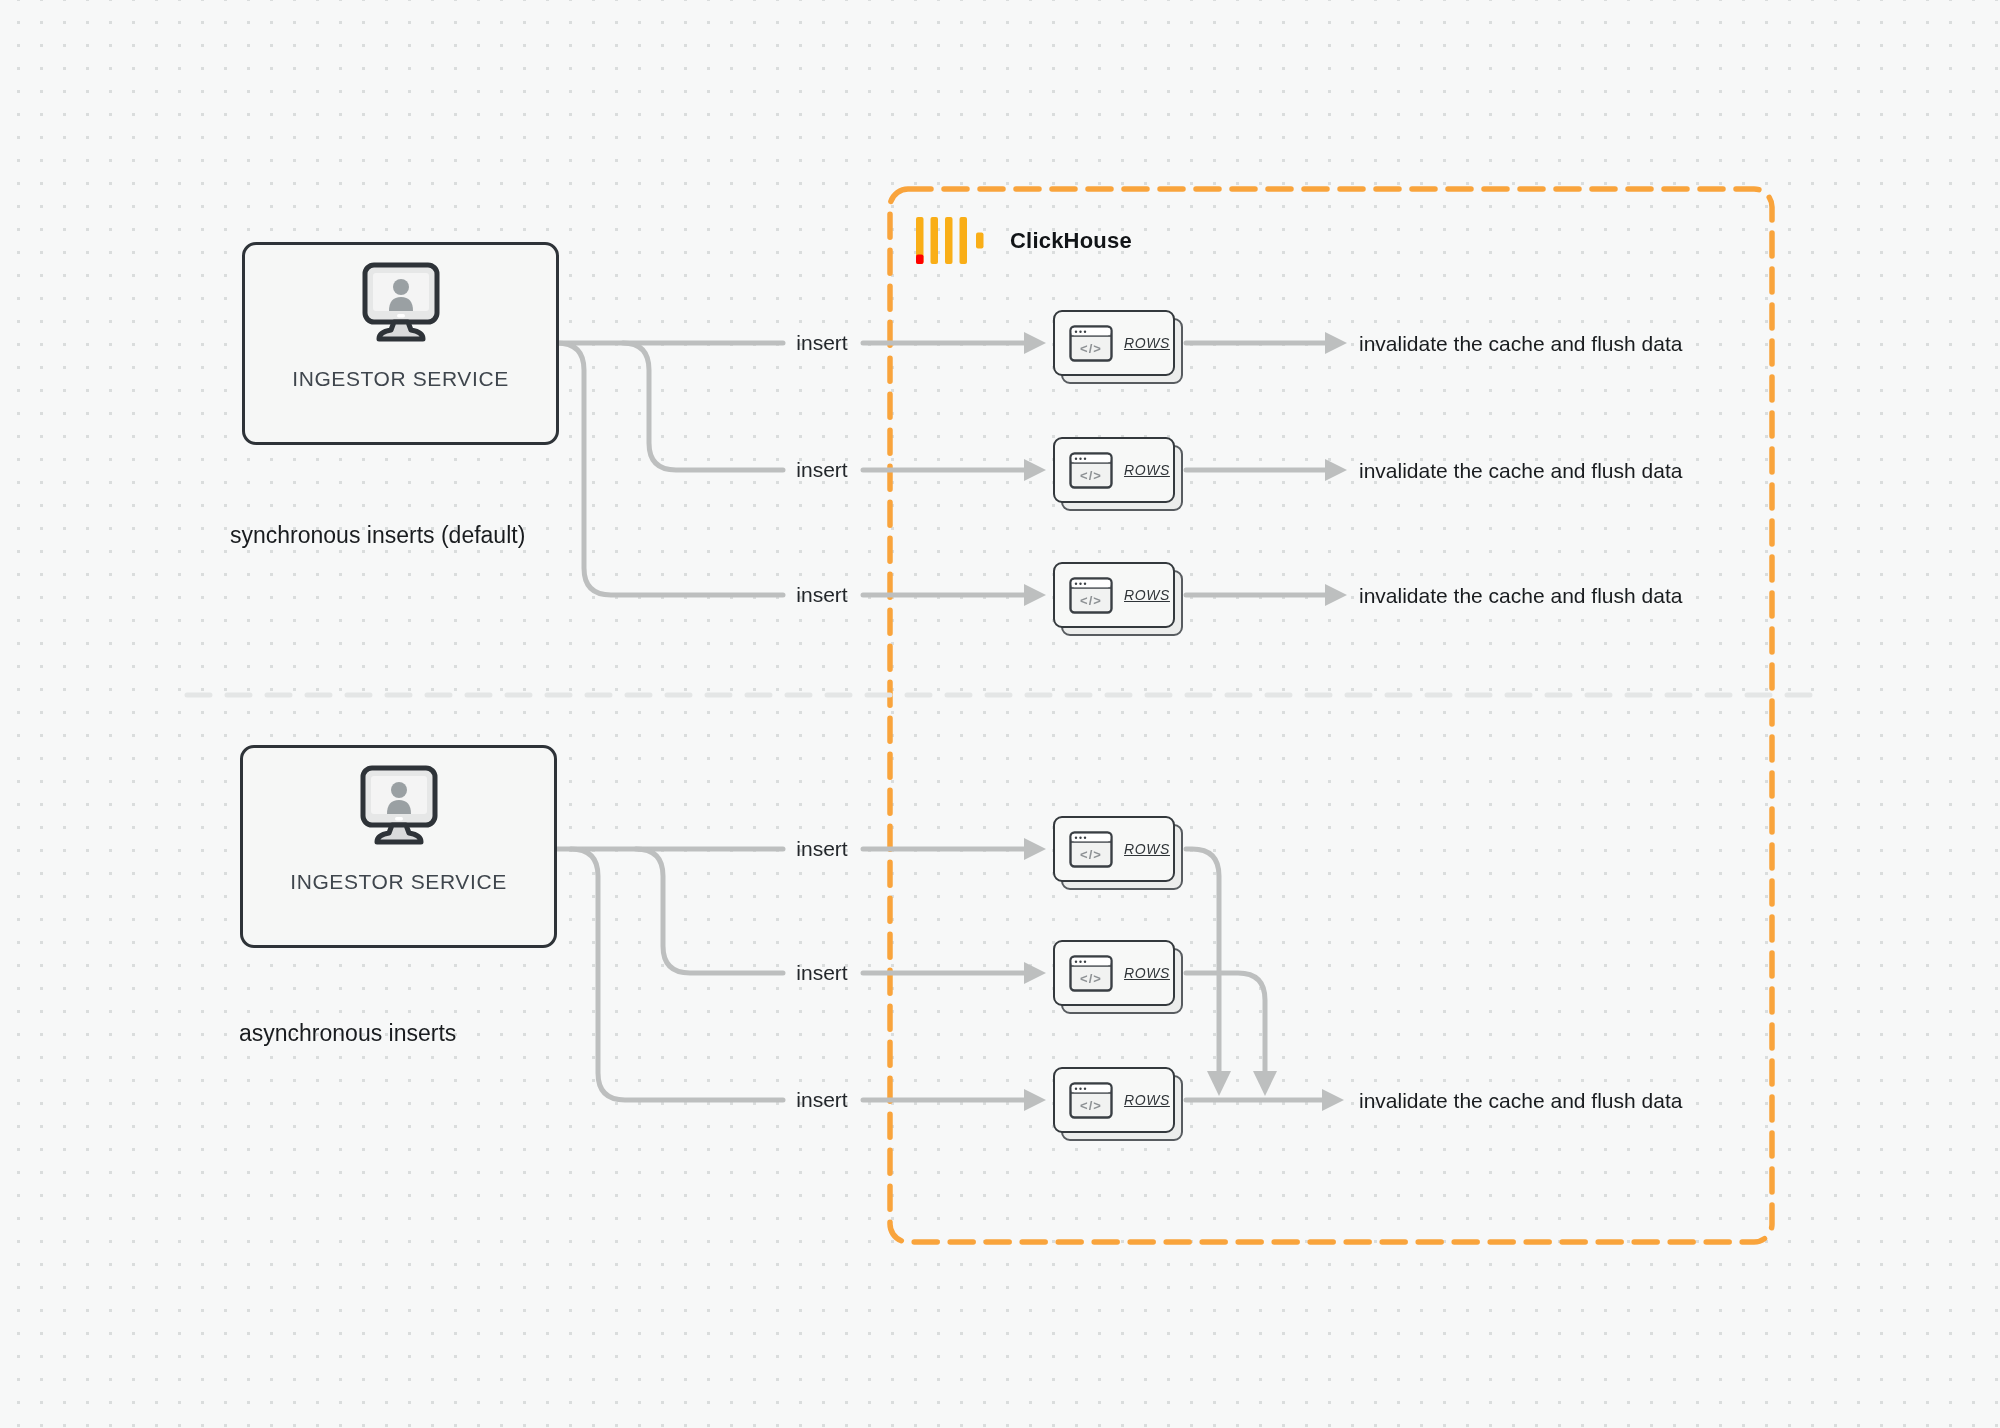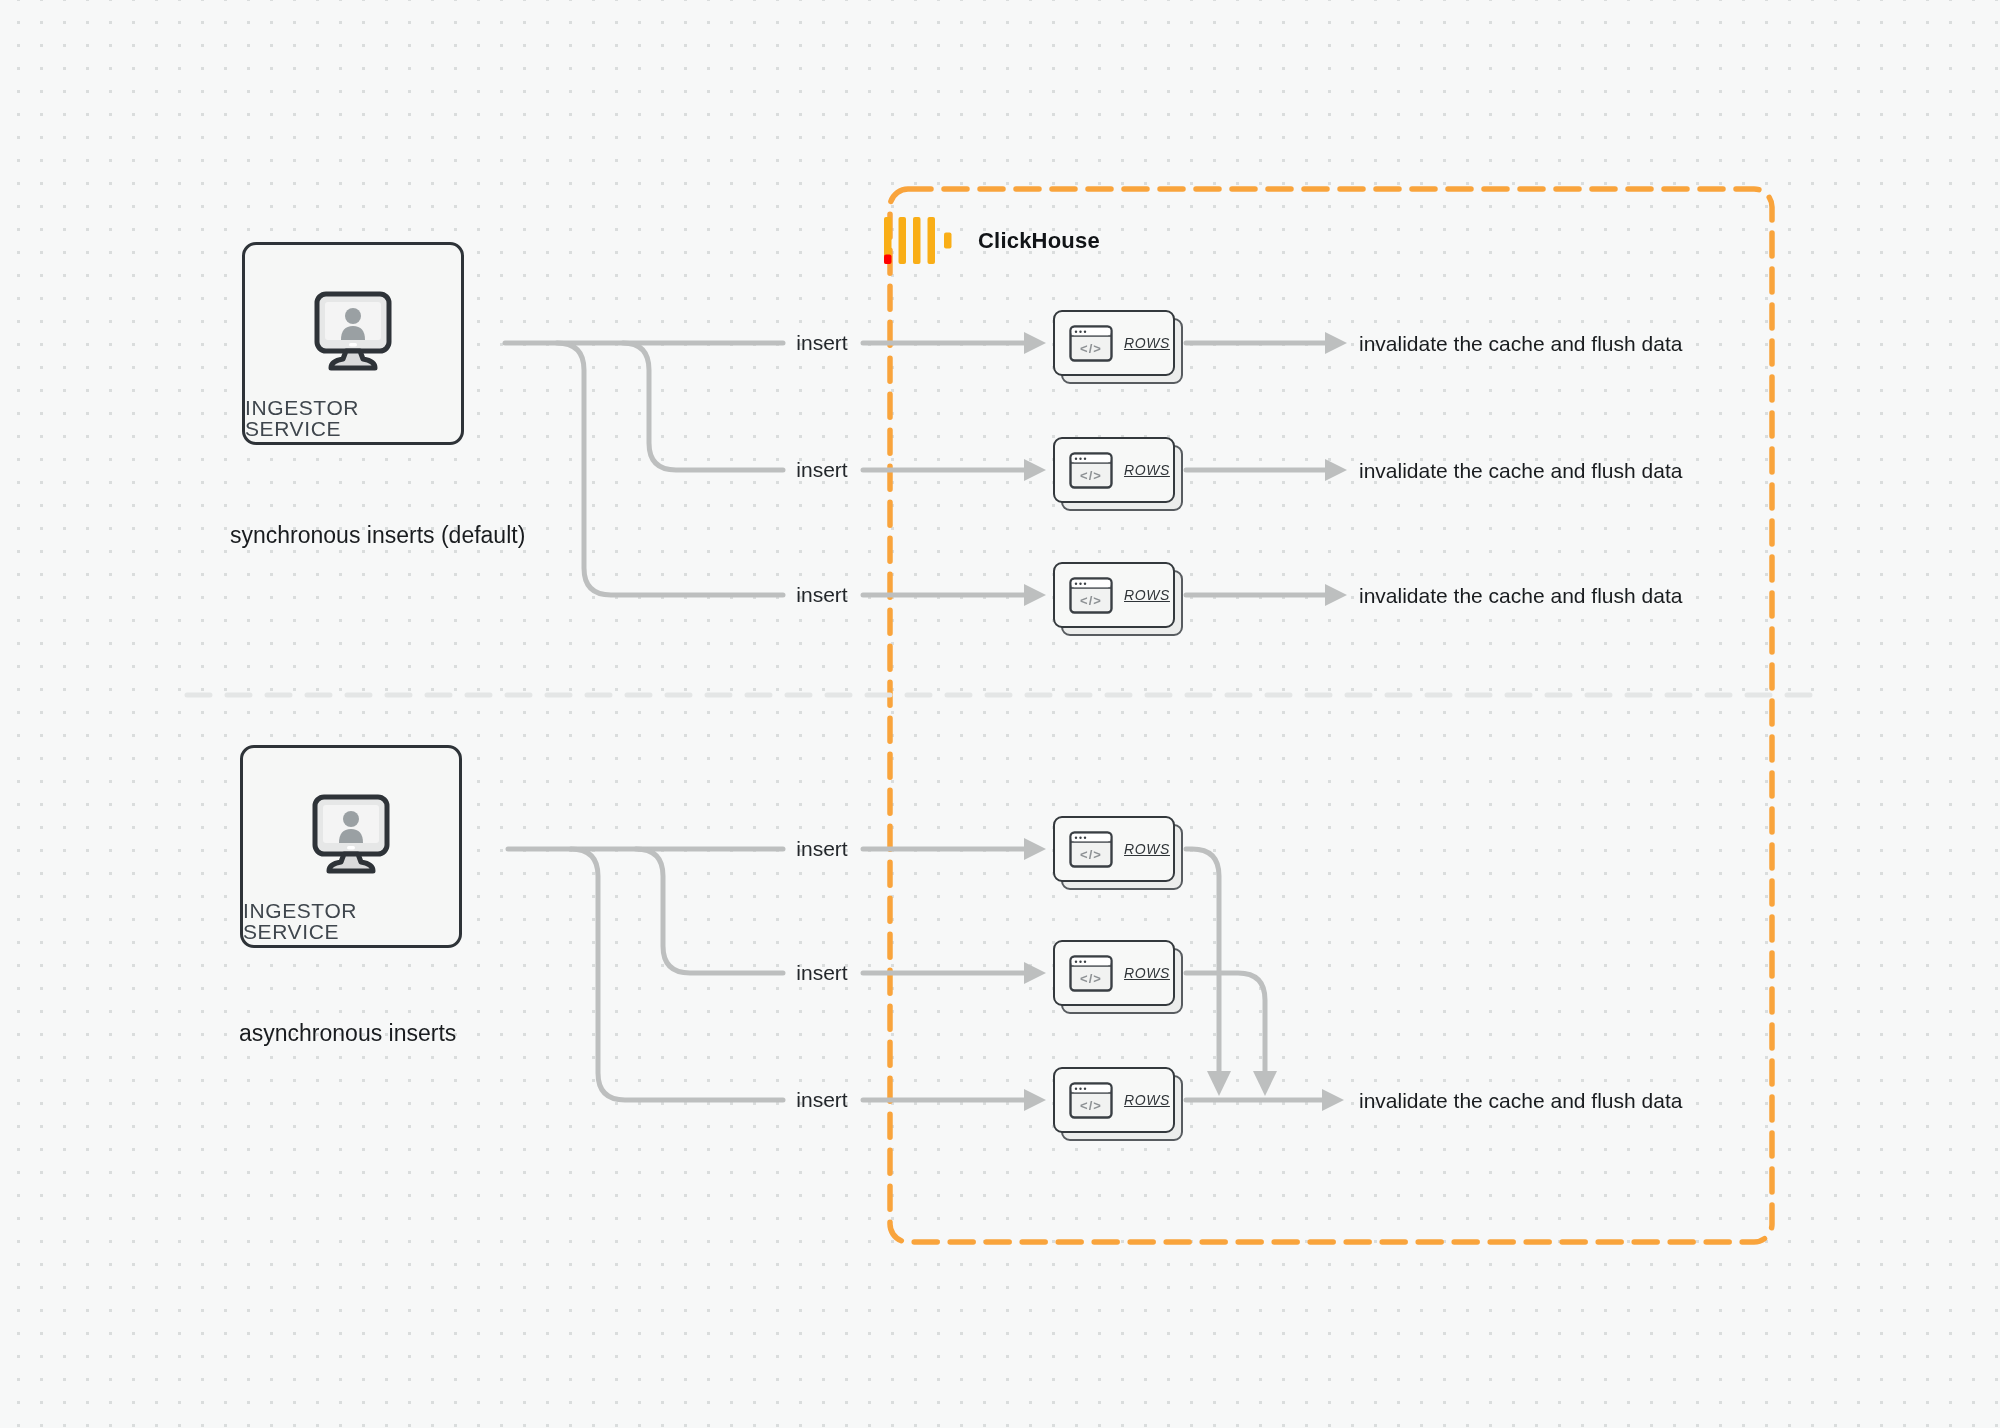--- a/index.html
+++ b/index.html
@@ -24,25 +24,25 @@
     background-image:radial-gradient(circle,var(--dot-gray) 1.7px,transparent 1.9px);
     background-size:23px 23px;background-position:7px 11px;
   }
   svg.wires{position:absolute;left:0;top:0;width:2000px;height:1428px;}
   .wire{fill:none;stroke:var(--connector-gray);stroke-width:5;stroke-linecap:round;}
   .arrow{fill:var(--connector-gray);stroke:none;}
   .ch-border{fill:none;stroke:var(--accent-orange);stroke-width:5.5;stroke-dasharray:23 13;stroke-linecap:round;}
   .divider{fill:none;stroke:var(--divider-gray);stroke-width:5;stroke-dasharray:23 17;stroke-linecap:round;}
 
   .ingestor{
-    position:absolute;width:222px;height:203px;box-sizing:border-box;
+    position:absolute;width:317px;height:203px;box-sizing:border-box;
     border:3.5px solid var(--box-border-dark);border-radius:14px;
     background:var(--box-fill);
     display:flex;flex-direction:column;align-items:center;
-    padding-top:46px;
+    padding-top:17px;
   }
   .ingestor .label{
     margin-top:12px;font-size:21px;color:#3F464D;letter-spacing:.6px;line-height:1;
   }
   .caption{
     position:absolute;transform:translateY(-50%);
     font-size:23px;font-weight:normal;color:var(--text-dark);white-space:nowrap;
   }
   .insert-label{
     position:absolute;transform:translate(-50%,-50%);
@@ -58,21 +58,21 @@
     border:2.5px solid var(--card-back-border);border-radius:9px;background:var(--card-back-fill);
   }
   .rows-card .front{
     position:absolute;left:0;top:0;width:122px;height:66px;box-sizing:border-box;
     border:2.5px solid #34393D;border-radius:9px;background:#F7F8F7;
     display:flex;align-items:center;padding-left:14px;gap:11px;
   }
   .rows-card .rows-text{
     font-size:14px;font-style:italic;font-weight:500;letter-spacing:.6px;color:#2F3438;text-decoration:underline;
   }
-  .ch-logo-row{position:absolute;left:884px;top:217px;display:flex;align-items:center;gap:26px;}
+  .ch-logo-row{position:absolute;left:916px;top:217px;display:flex;align-items:center;gap:26px;}
   .ch-logo-row .ch-name{font-size:22px;font-weight:600;color:#111417;letter-spacing:.2px;}
   .win-glyph{font-family:"Liberation Sans","DejaVu Sans",sans-serif;font-size:13px;font-weight:600;fill:#8D9194;letter-spacing:1px;}
 </style>
 </head>
 <body>
 
 <div class="canvas">
 
   <svg class="wires">
 

